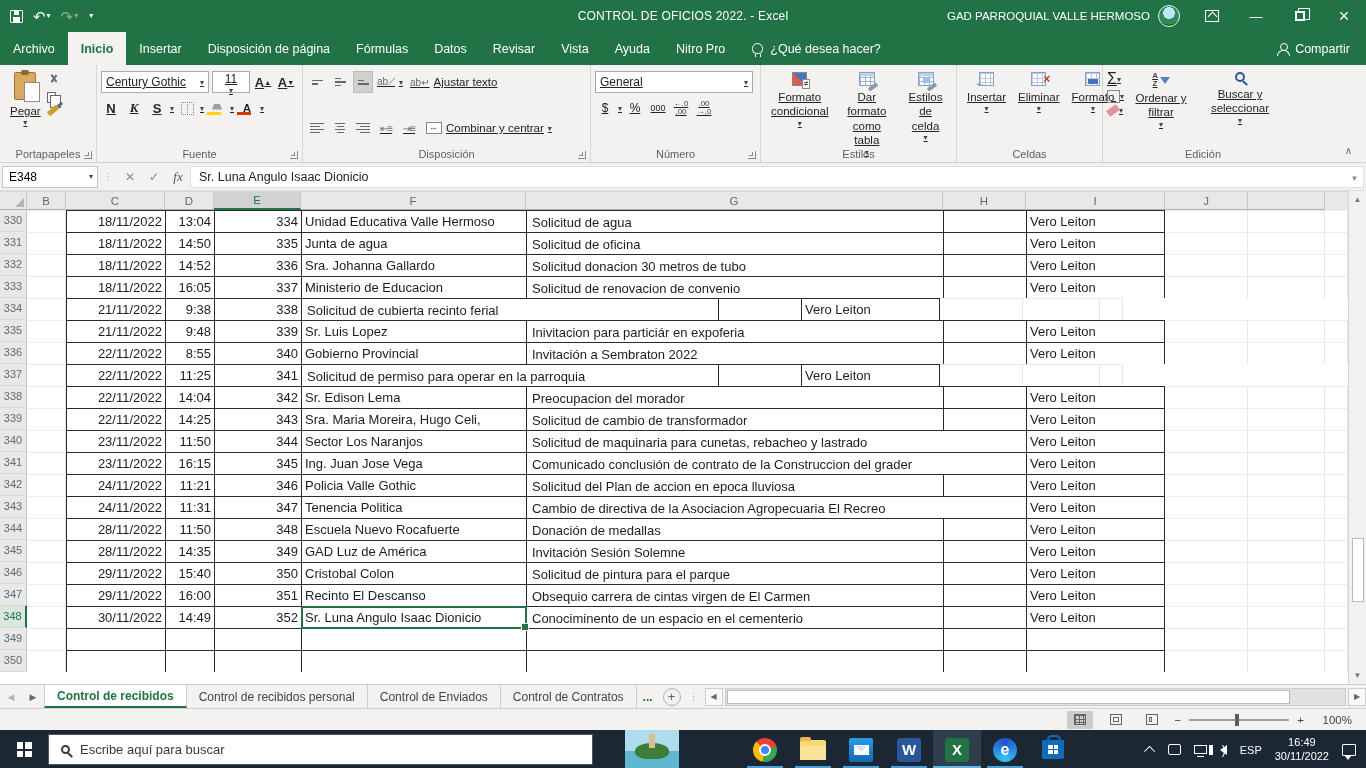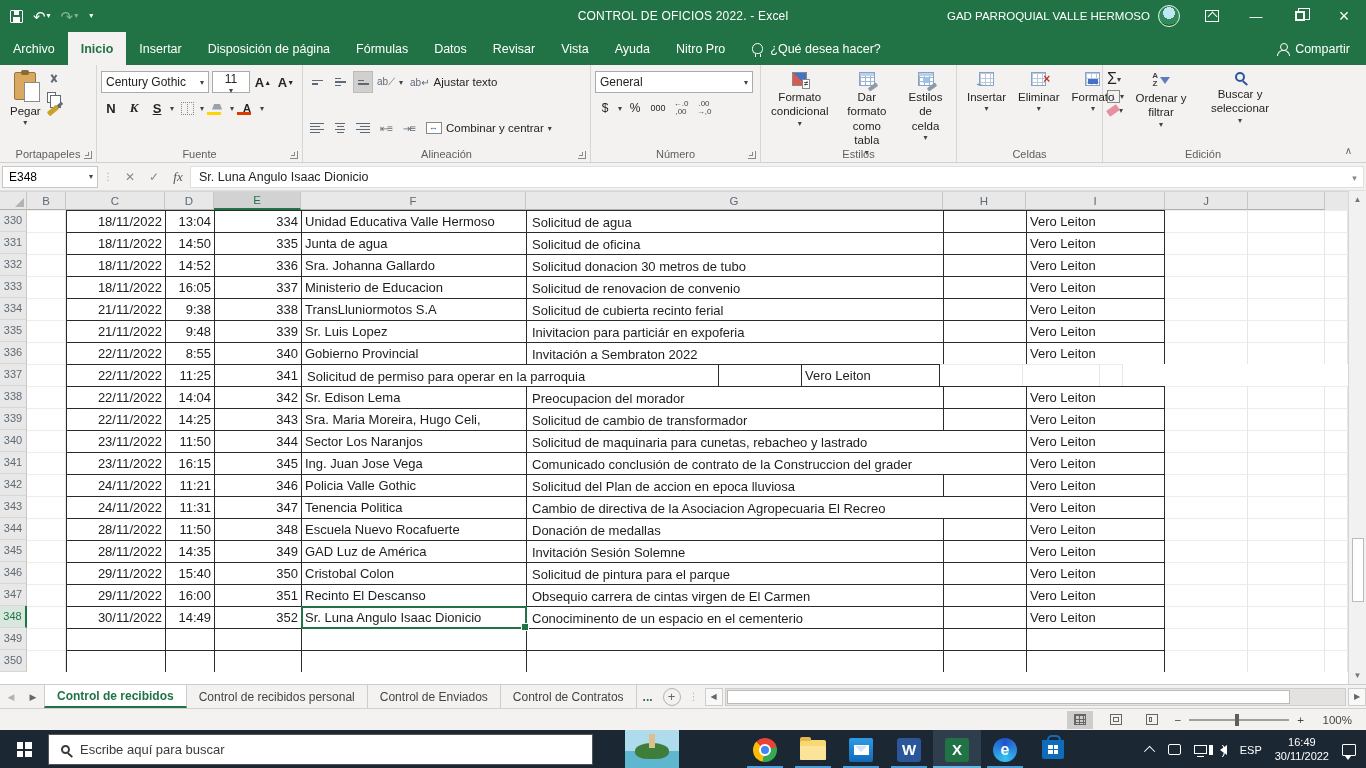--- a/index.html
+++ b/index.html
@@ -33,21 +33,21 @@
   .tellme { display:flex; align-items:center; gap:7px; margin-left:14px; font-size:12.5px; }
   .bulb { width:11px; height:11px; border:1.5px solid #fff; border-radius:50% 50% 40% 40%; position:relative; }
   .bulb::after { content:""; position:absolute; left:2px; bottom:-4px; width:4px; height:3px; border-left:1.5px solid #fff; border-right:1.5px solid #fff; }
   .share { margin-left:auto; display:flex; align-items:center; gap:6px; padding-right:16px; font-size:12.5px; }
   .person { width:12px; height:12px; position:relative; }
   .person::before { content:""; position:absolute; top:0; left:3px; width:6px; height:6px; border:1.2px solid #fff; border-radius:50%; }
   .person::after { content:""; position:absolute; bottom:-1px; left:0; width:11px; height:5px; border:1.2px solid #fff; border-bottom:none; border-radius:6px 6px 0 0; }
 
   
   .ribbon { height:98px; background:#f3f2f1; border-bottom:1px solid #d2d0ce; display:flex; position:relative; flex:0 0 98px; font-size:11.5px; color:#252423; }
-  .rgroup { position:relative; display:flex; flex-direction:column; border-right:1px solid #d8d6d4; padding:4px 4px 16px 4px; }
+  .rgroup { position:relative; display:flex; flex-direction:column; border-right:1px solid #d8d6d4; padding:4px 4px 16px 4px;text-decoration:underline; }
   .rg-label { position:absolute; bottom:2px; left:0; right:0; text-align:center; font-size:11px; color:#605e5c; }
   .launcher { position:absolute; bottom:3px; right:4px; width:8px; height:8px; border-right:1px solid #8a8886; border-bottom:1px solid #8a8886; }
   .launcher::after { content:""; position:absolute; right:2px; bottom:2px; width:3px; height:3px; border-right:1px solid #8a8886; border-bottom:1px solid #8a8886; }
   .bigbtn { display:flex; flex-direction:column; align-items:center; justify-content:flex-start; text-align:center; padding:3px 6px; line-height:1.25; }
   .caret { font-size:8px; color:#444; }
   .rrow { display:flex; align-items:center; gap:3px; height:26px; }
   .sbtn { min-width:20px; height:22px; display:flex; align-items:center; justify-content:center; font-size:12px; }
   .combo { background:#fff; border:1px solid #ababab; height:22px; display:flex; align-items:center; font-size:12px; padding:0 4px; justify-content:space-between; }
   .clipboard { width:22px; height:28px; background:#d9a861; border:1px solid #9c7438; border-radius:2px; position:relative; }
   .clipboard::before { content:""; position:absolute; top:-3px; left:6px; width:8px; height:5px; background:#8a6a33; border-radius:2px; }
@@ -389,21 +389,21 @@
             </span>
           </span>
         <span class="sbtn indent">⇤≡</span>
         <span class="sbtn indent">⇥≡</span>
         <span class="midbtn">
           <span class="merge-icon"></span>
           <span>Combinar y centrar</span>
           <span class="caret">▾</span>
         </span>
       </div>
-      <span class="rg-label">Alineación</span>
+      <span class="rg-label">Disposición</span>
       <span class="launcher"></span>
     </div>
 
     <div class="rgroup" style="width:170px;">
       <div class="rrow">
         <div class="combo" style="width:158px;">
           <span>General</span>
             <span class="caret">▾</span>
         </div>
       </div>
@@ -600,21 +600,20 @@
             <div class="c lt" style="width: 83px;"></div>
             <div class="c lt" style="width: 77px;"></div>
             <div class="c lt" style="width: 23px;"></div>
           </div>
           <div class="grow">
             <div class="rh">334</div>
             <div class="c lt" style="width: 39px;"></div>
             <div class="c t num" style="width: 99px;">21/11/2022</div>
             <div class="c t num" style="width: 49px;">9:38</div>
             <div class="c t num" style="width: 87px;">338</div>
-            <div class="c t" style="width: 225px;">TransLluniormotos S.A</div>
             <div class="c t fcell" style="width: 417px;">
               <div class="ftext">Solicitud de cubierta recinto ferial</div>
             </div>
             <div class="c t gcell" style="width: 83px;"></div>
             <div class="c t hend" style="width: 139px;">Vero Leiton</div>
             <div class="c lt" style="width: 83px;"></div>
             <div class="c lt" style="width: 77px;"></div>
             <div class="c lt" style="width: 23px;"></div>
           </div>
           <div class="grow">

